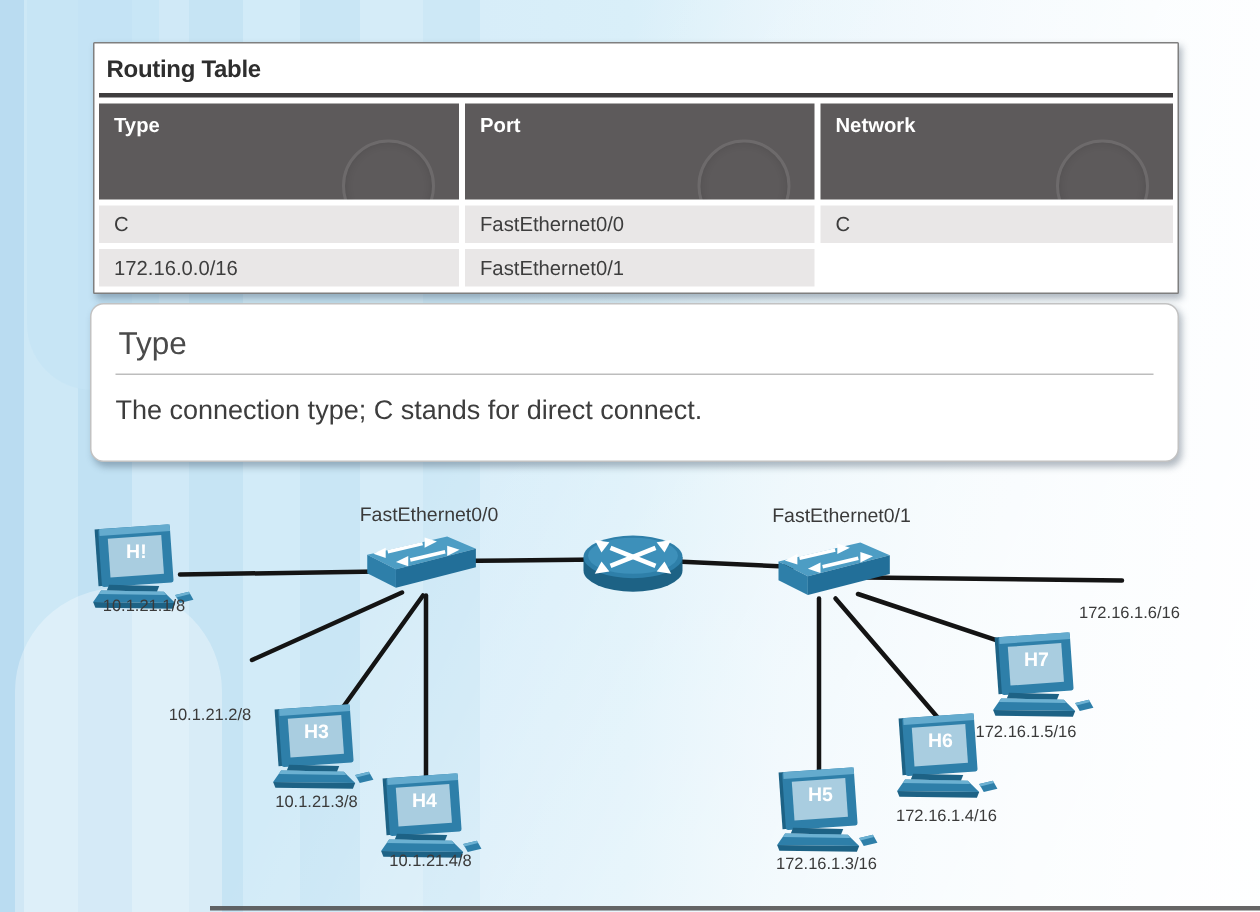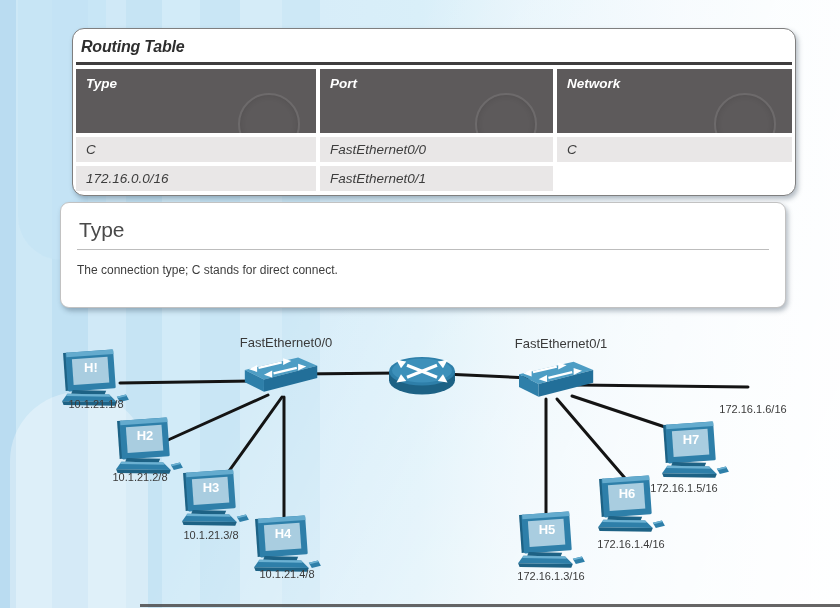--- a/index.html
+++ b/index.html
@@ -31,21 +31,21 @@
     position:absolute;left:10px;top:392px;width:138px;height:216px;
     background:rgba(255,255,255,.32);border-radius:70px 70px 0 0;
   }
   .bg-bottom-edge{
     position:absolute;left:140px;right:0;top:604px;height:3px;
     background:#4b4a4a;opacity:.85;
   }
 
   
   .card{position:absolute;background:#fff;box-shadow:2px 3px 5px rgba(40,60,80,.35);}
-  .card-routing{left:72px;top:28px;width:722px;border:1px solid #7f7f7f;border-radius:12px;font-style:italic;}
+  .card-routing{left:62px;top:28px;width:722px;border:1px solid #7f7f7f;border-radius:1px;}
   .rt-title{font-size:16px;font-weight:bold;color:#2e2e2e;padding:9px 10px 6px 8px;letter-spacing:-.2px;}
   .rt-rule{height:3px;background:#3f3d3e;margin:0 3px;}
   .rt-grid{display:grid;grid-template-columns:240px 233px 1fr;gap:4px;margin:4px 3px 4px 3px;background:#fff;}
   .rt-hcell{
     position:relative;overflow:hidden;
     background:#5d5a5b;color:#fff;font-weight:bold;font-size:13.5px;
     padding:7px 0 0 10px;height:57px;
   }
   .rt-hcell::after{
     content:"";position:absolute;right:16px;bottom:-22px;width:58px;height:58px;
@@ -53,21 +53,21 @@
     box-shadow:inset 0 0 6px rgba(0,0,0,.12);
   }
   .rt-cell{
     background:#e9e7e7;color:#3d3d3d;font-size:13.5px;
     padding:5px 0 5px 10px;line-height:15px;
   }
 
   .card-def{left:60px;top:202px;width:726px;height:106px;border:1px solid #c2c2c2;border-radius:9px;box-sizing:border-box;}
   .def-title{font-size:21px;color:#4a4a4a;padding:15px 18px 7px 18px;}
   .def-rule{height:1px;background:#bdbdbd;margin:0 16px;}
-  .def-body{font-size:12px;color:#3d3d3d;padding:13px 16px;}
+  .def-body{font-size:18px;color:#3d3d3d;padding:13px 16px;}
 
   
   .topo-label{
     position:absolute;width:140px;text-align:center;
     font-size:13px;color:#3a3a3a;
   }
   .ip-label{
     position:absolute;width:120px;text-align:center;
     font-size:11px;color:#3a3a3a;white-space:nowrap;
   }
@@ -195,26 +195,20 @@
   </div>
 
   <div class="host" style="left:56px;top:348px">
     <svg width="76" height="61" viewBox="0 0 100 80">
         <use href="#icon-host"></use>
       </svg>
     <div class="host-name">H!</div>
   </div>
   <div class="ip-label" style="left:36px;top:398px">10.1.21.1/8</div>
 
-  <div class="host" style="left:110px;top:416px">
-    <svg width="76" height="61" viewBox="0 0 100 80">
-        <use href="#icon-host"></use>
-      </svg>
-    <div class="host-name">H2</div>
-  </div>
   <div class="ip-label" style="left:80px;top:471px">10.1.21.2/8</div>
 
   <div class="host" style="left:176px;top:468px">
     <svg width="76" height="61" viewBox="0 0 100 80">
         <use href="#icon-host"></use>
       </svg>
     <div class="host-name">H3</div>
   </div>
   <div class="ip-label" style="left:151px;top:529px">10.1.21.3/8</div>
 

